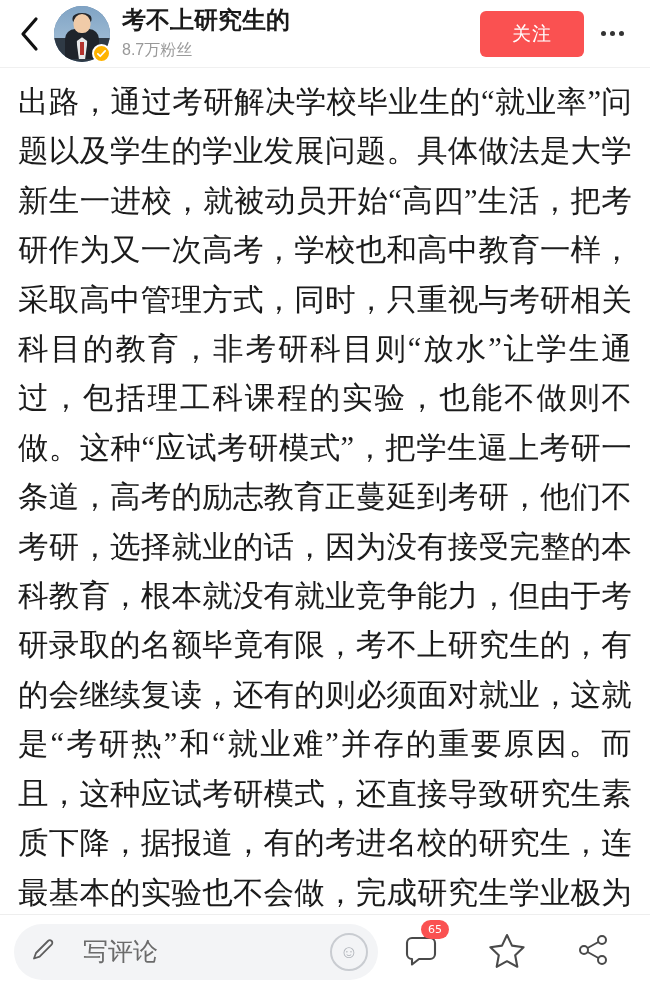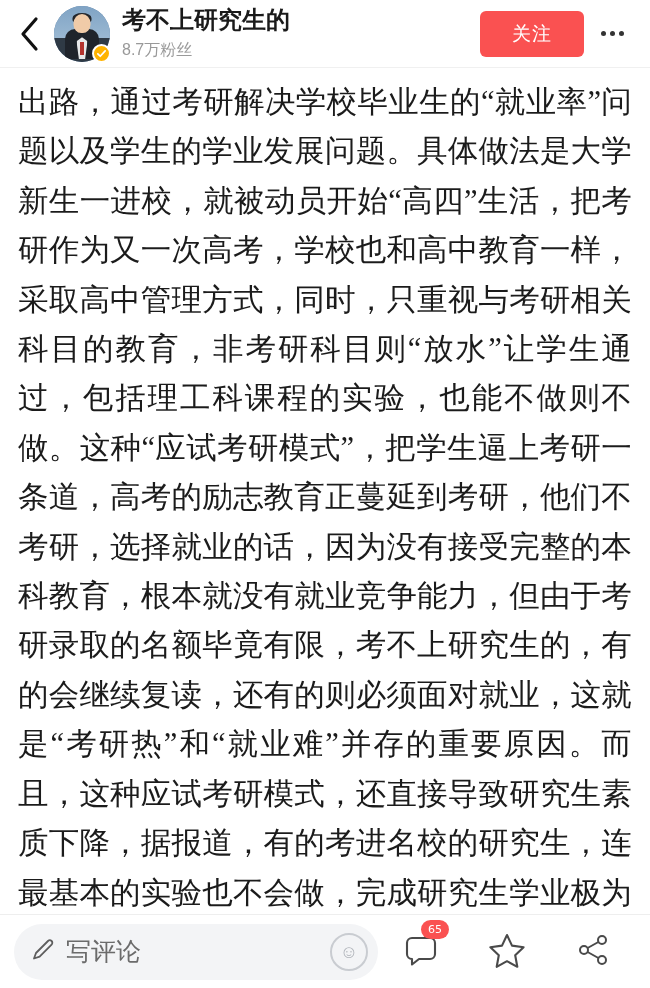--- a/index.html
+++ b/index.html
@@ -234,20 +234,21 @@
     display: flex;
     align-items: center;
     padding: 0 16px;
     position: relative;
   }
   .pencil-icon { margin-right: 10px; flex: 0 0 auto; }
   .pill-text {
     font-size: 25px;
     color: #6b6b6b;
     font-family: "Liberation Serif", serif;
+    margin-left: 17px;
   }
   .pill-right {
     position: absolute;
     right: 10px;
     top: 50%;
     transform: translateY(-50%);
     width: 38px; height: 38px;
     border-radius: 50%;
     border: 2px solid #c9ccd1;
     display: flex;

